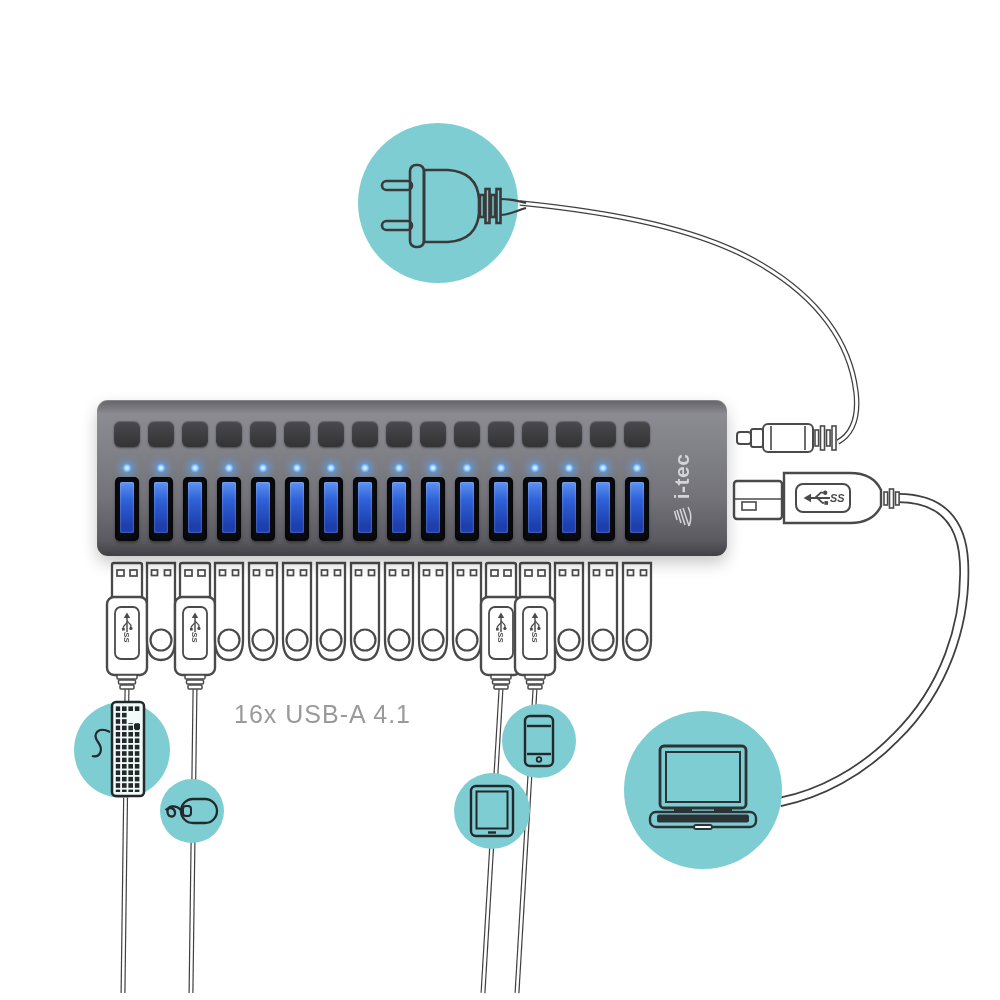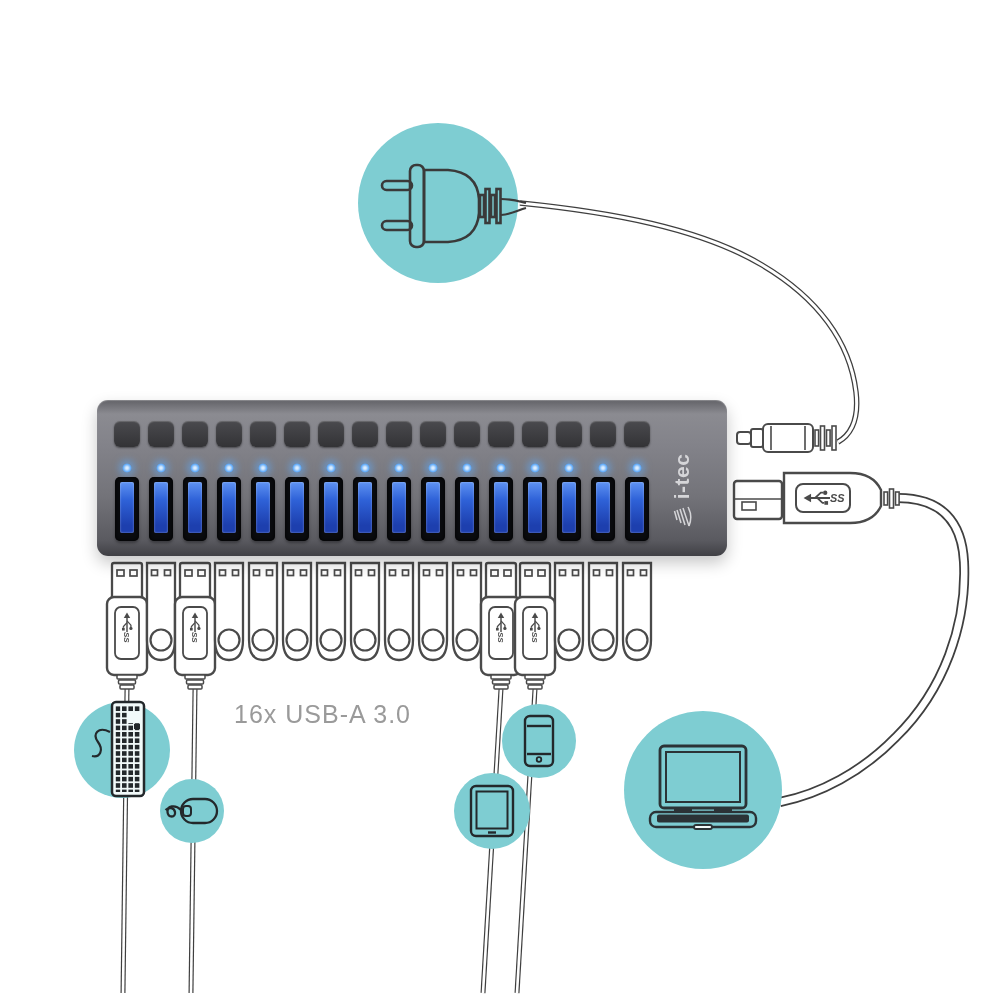--- a/index.html
+++ b/index.html
@@ -366,14 +366,14 @@
         <path d="M 2 17 L 20 11"></path>
           <path d="M 3 13 L 19 8"></path>
           <path d="M 5 9 L 18 5"></path>
           <path d="M 8 5 L 17 2.5"></path>
         <path d="M 2 17 Q 12 21 21 16"></path>
       </g>
     </svg>
     <span class="txt">i-tec</span>
   </div>
 
-  <div id="caption">16x USB-A 3.0</div>
+  <div id="caption">16x USB-A 4.1</div>
 </div>
 
 </body></html>

